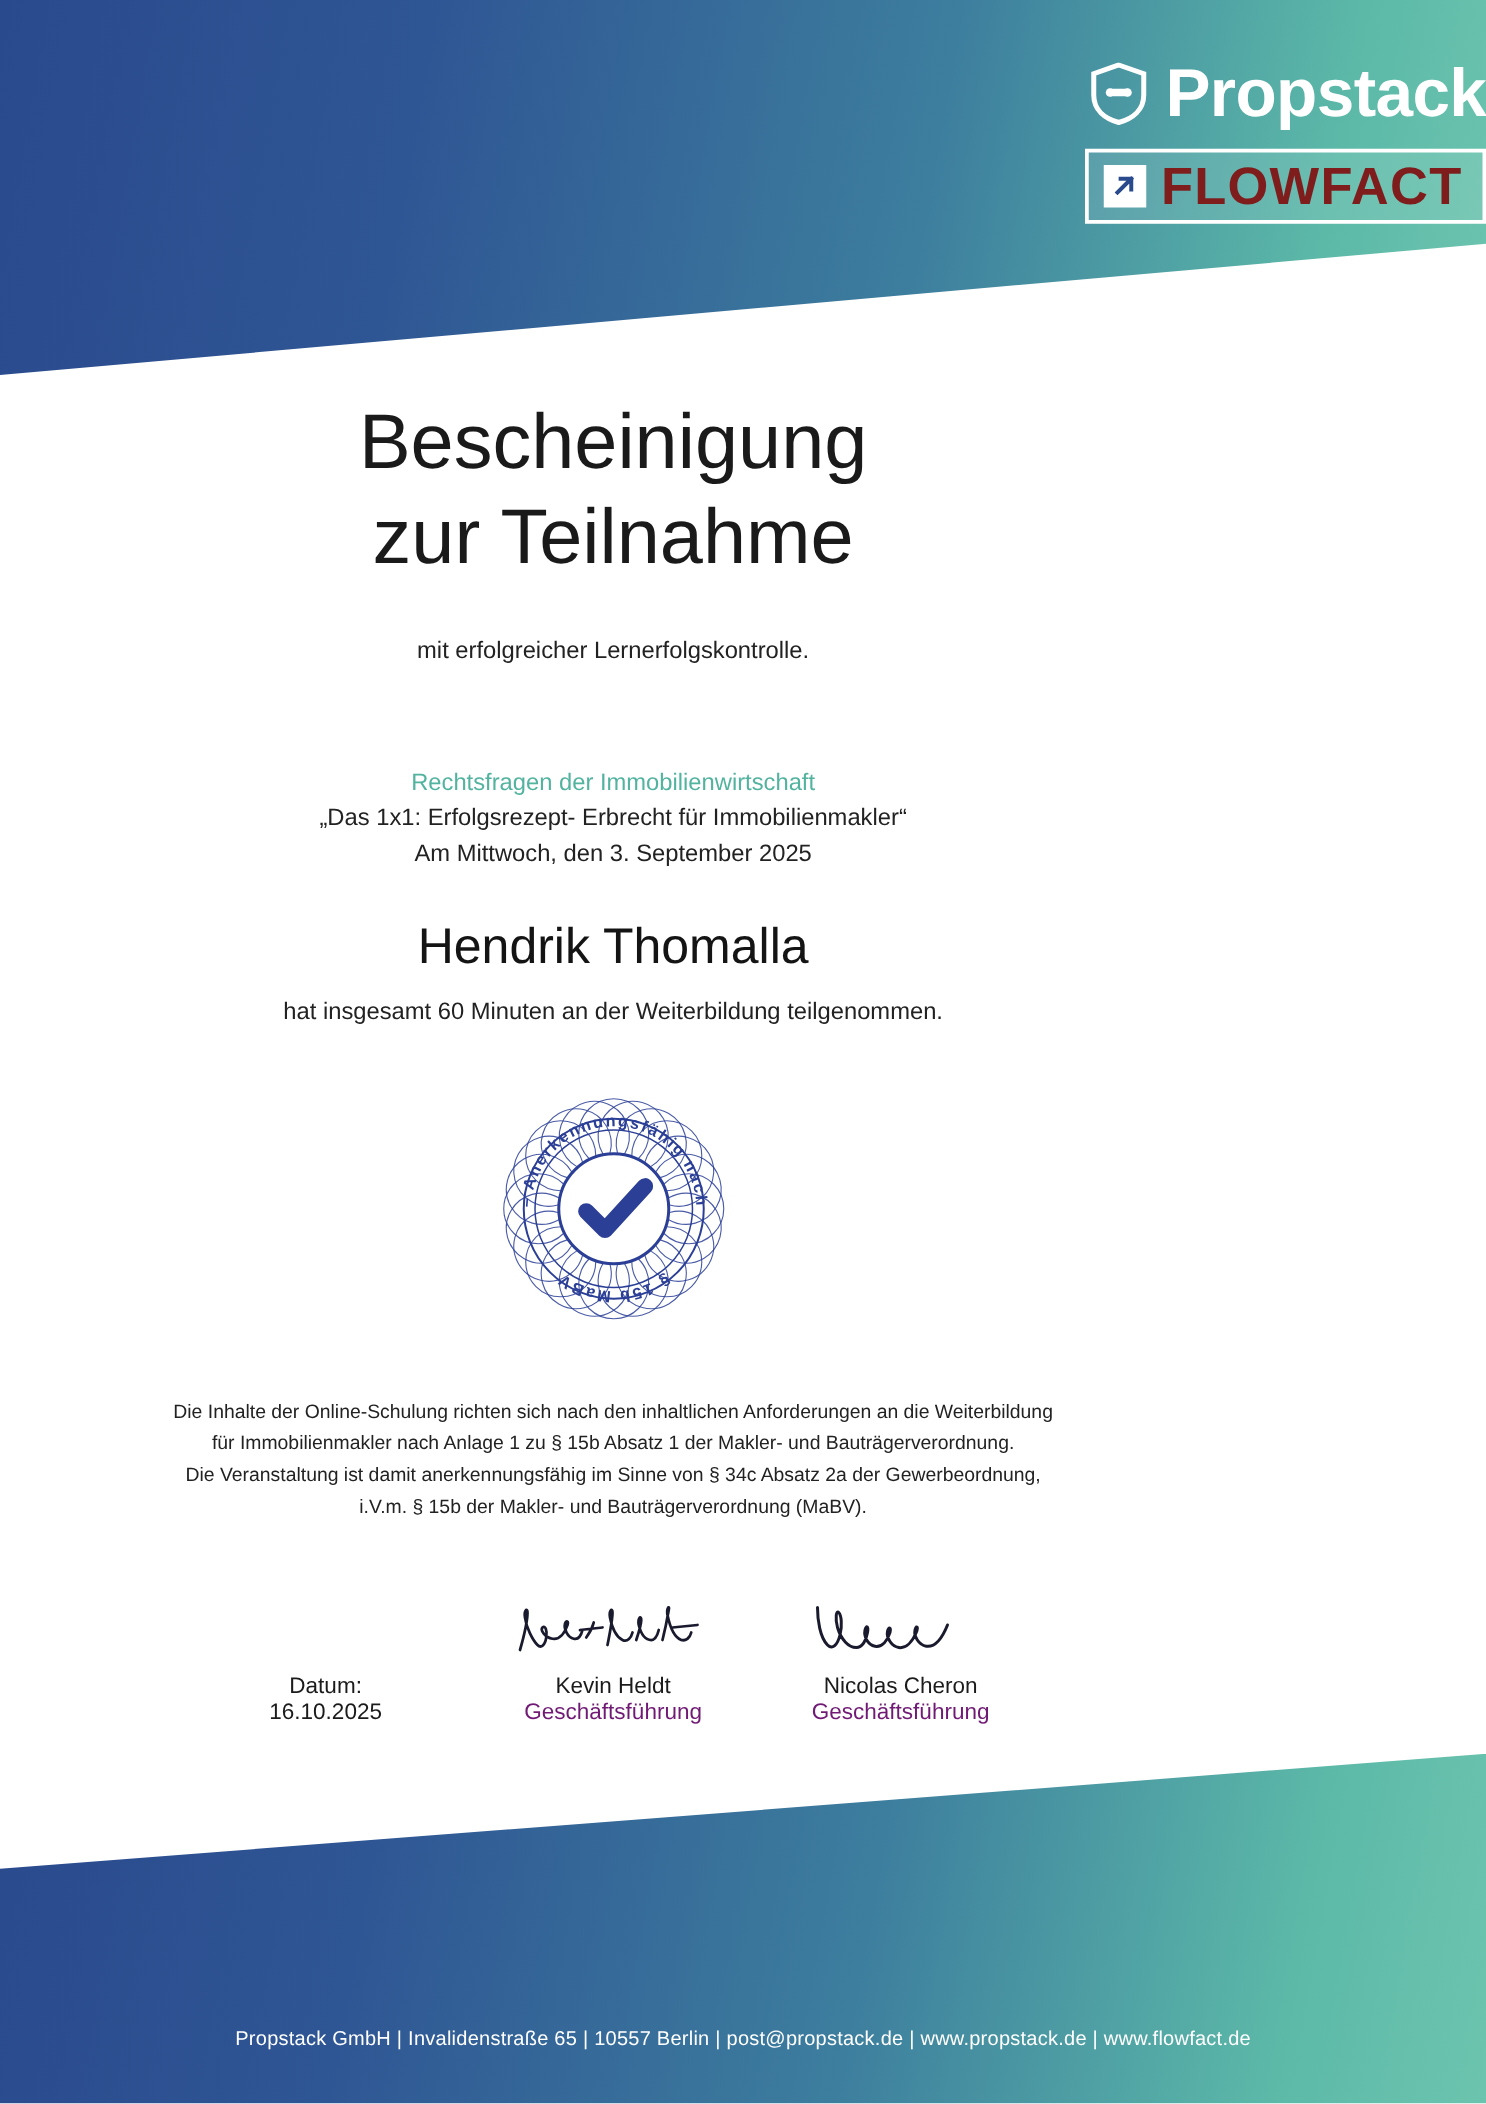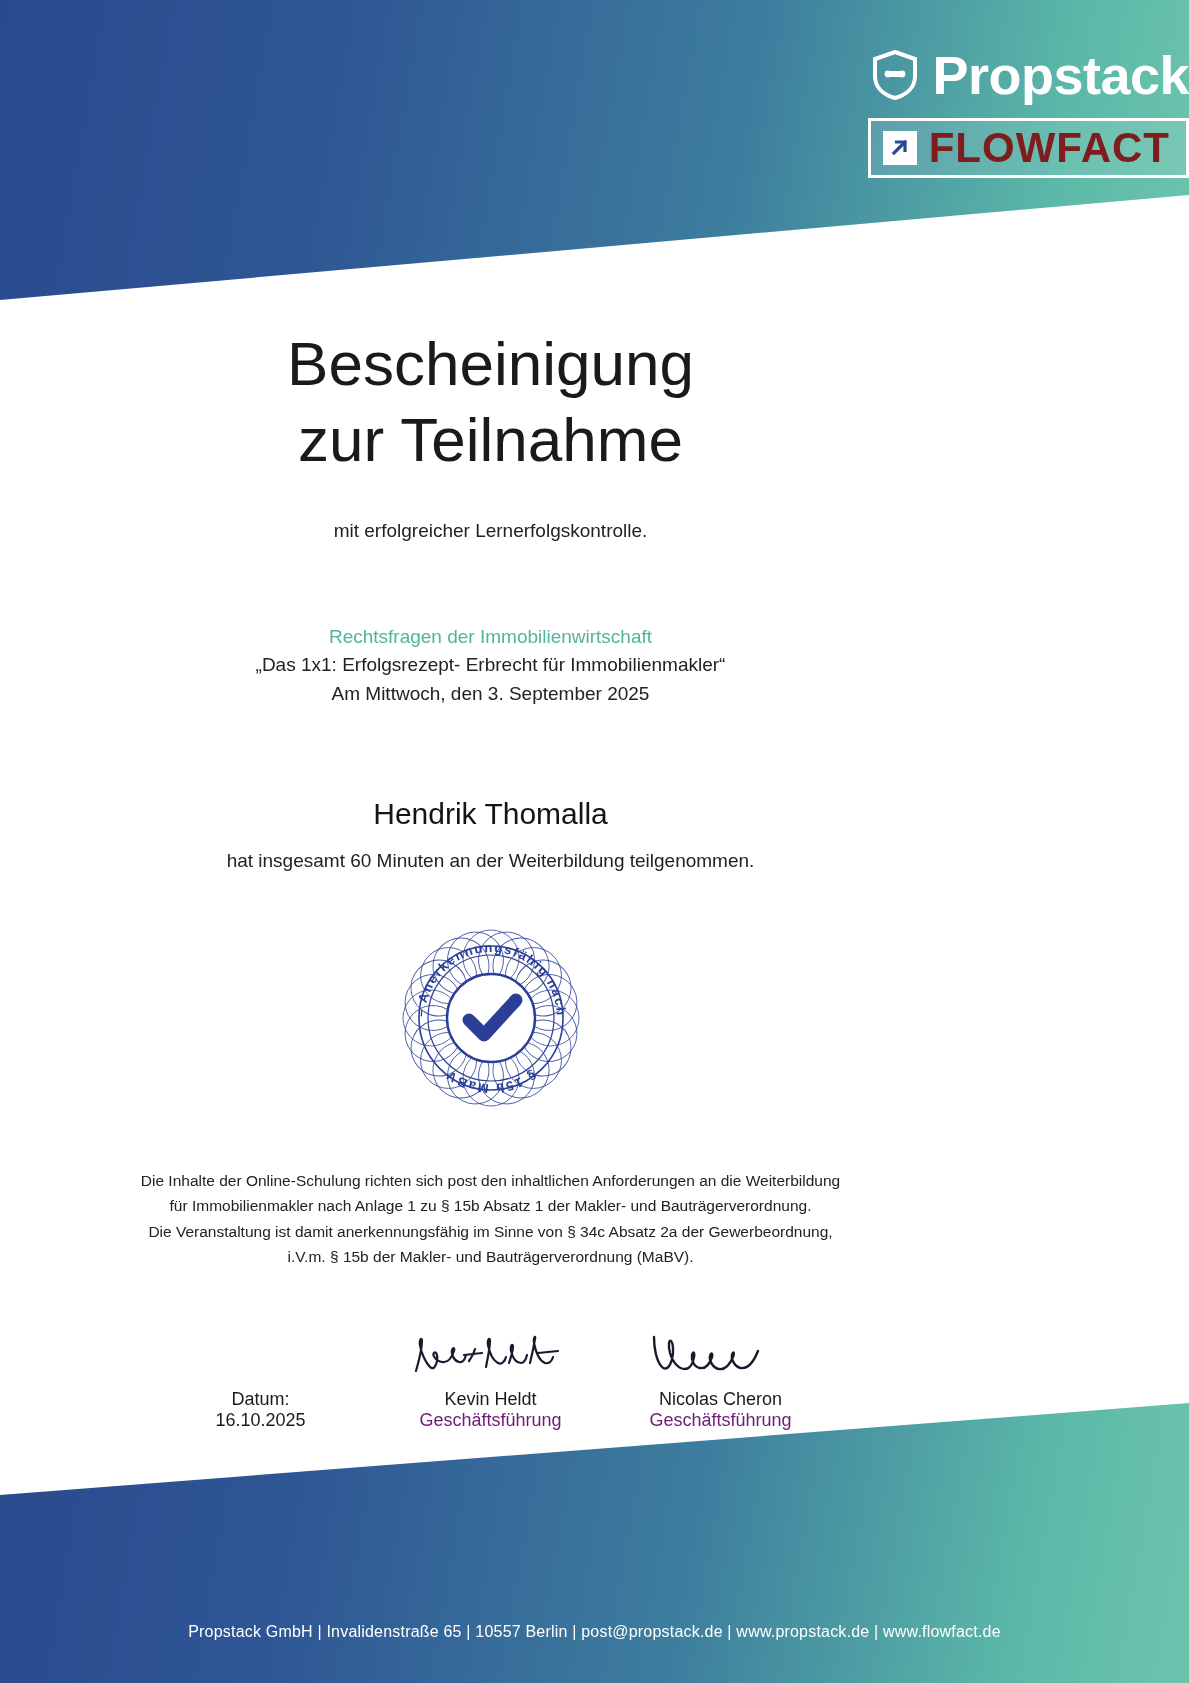--- a/index.html
+++ b/index.html
@@ -70,21 +70,21 @@
     color: #7f1d1d;
     font-size: 42px;
     font-weight: bold;
     letter-spacing: 1px;
     line-height: 1;
   }
 
   
   .content {
     position: absolute;
-    top: 310px; left: 0;
+    top: 300px; left: 0;
     width: 981px;
     text-align: center;
     color: #1b1b1b;
   }
   .title {
     font-size: 62px;
     font-weight: normal;
     line-height: 1.22;
     color: #1a1a1a;
     margin-top: 16px;
@@ -105,22 +105,22 @@
     font-size: 19px;
     color: #222;
     line-height: 1.5;
   }
   .course-date {
     font-size: 19px;
     color: #222;
     line-height: 1.5;
   }
   .participant {
-    margin-top: 88px;
-    font-size: 30px;
+    margin-top: 35px;
+    font-size: 40px;
     color: #141414;
     line-height: 1.2;
   }
   .duration {
     margin-top: 18px;
     font-size: 19px;
     color: #222;
   }
 
   
@@ -274,21 +274,21 @@
             </text>
             <text font-family="Liberation Sans, sans-serif" font-size="13" font-weight="bold" fill="#2b3f96" letter-spacing="1.6">
               <textPath href="#arcBottom" startOffset="50%" text-anchor="middle">§ 15b MaBV</textPath>
             </text>
           </g>
         </svg>
       </span>
     </div>
 
     <div class="legal">
-      <div>Die Inhalte der Online-Schulung richten sich post den inhaltlichen Anforderungen an die Weiterbildung</div>
+      <div>Die Inhalte der Online-Schulung richten sich nach den inhaltlichen Anforderungen an die Weiterbildung</div>
       <div>für Immobilienmakler nach Anlage 1 zu § 15b Absatz 1 der Makler- und Bauträgerverordnung.</div>
       <div>Die Veranstaltung ist damit anerkennungsfähig im Sinne von § 34c Absatz 2a der Gewerbeordnung,</div>
       <div>i.V.m. § 15b der Makler- und Bauträgerverordnung (MaBV).</div>
     </div>
 
     <div class="sig-row">
 
       <div class="sig-col date">
         <div class="sig-img"></div>
         <div class="date-label">Datum:</div>

